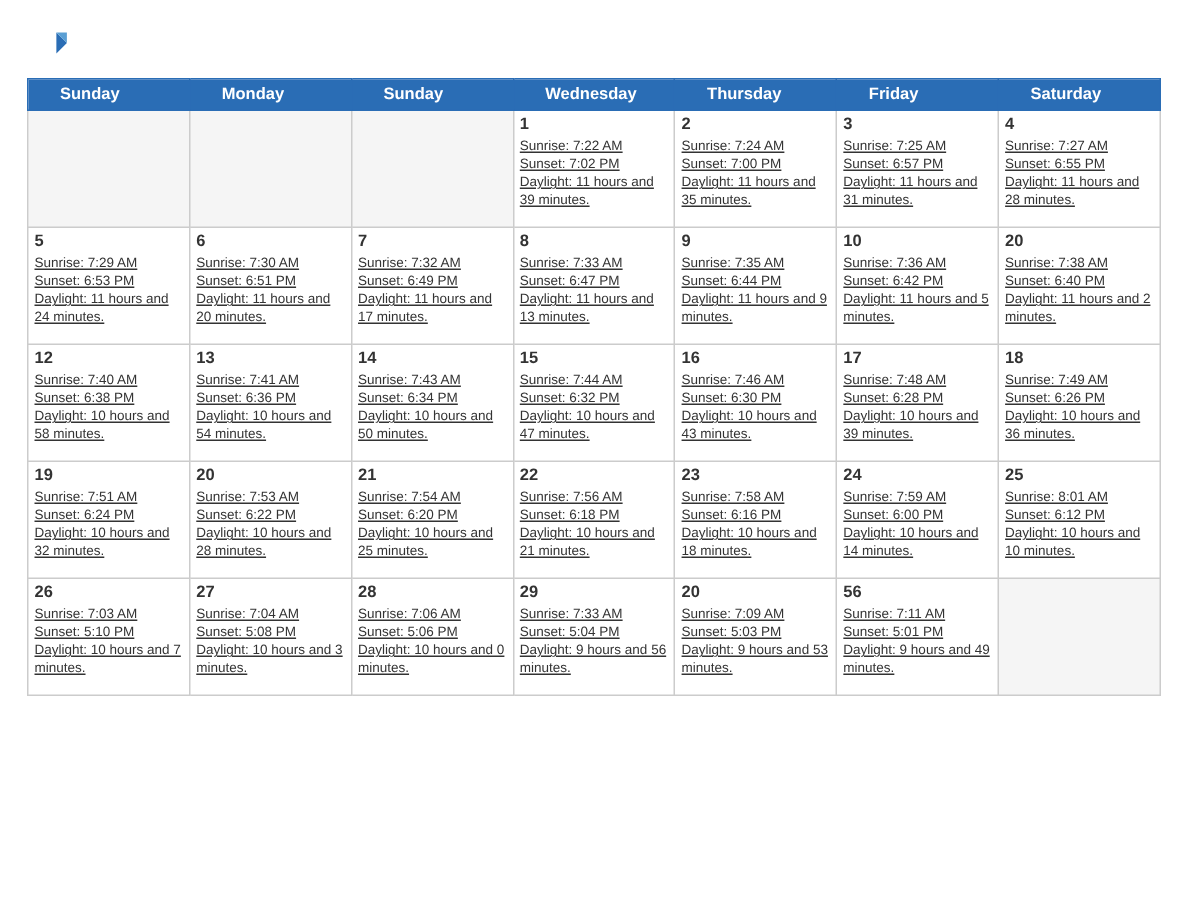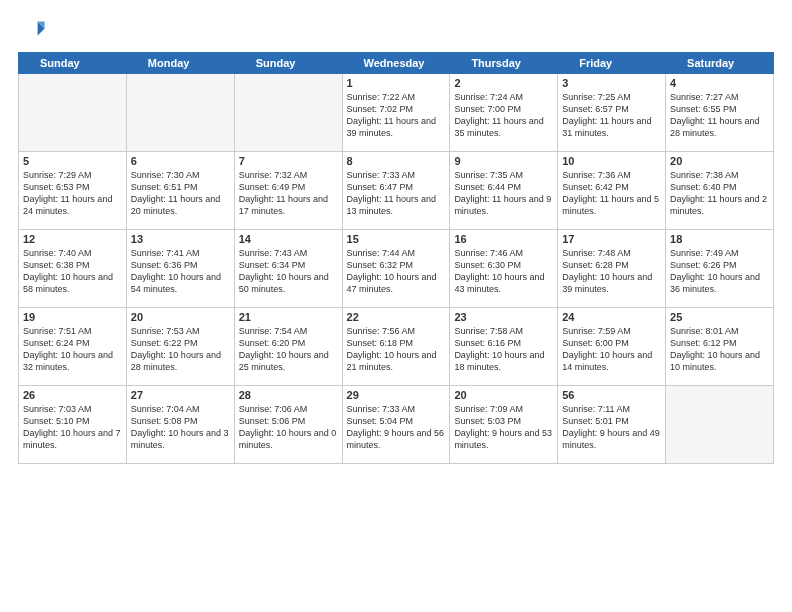--- a/index.html
+++ b/index.html
@@ -87,20 +87,21 @@
     .day-number {
       font-size: 11px;
       font-weight: bold;
       margin-bottom: 2px;
       display: block;
     }
     .day-info {
       font-size: 9px;
       line-height: 1.35;
       color: #333;
+      text-decoration: underline;
     }
   </style>
 </head>
 <body>
 
 <div class="page">
   <div class="header">
     <div class="logo">
       <svg class="logo-icon" viewBox="0 0 40 40">
         <polygon points="28,8 38,18 28,28" fill="#2a6db5"></polygon>

